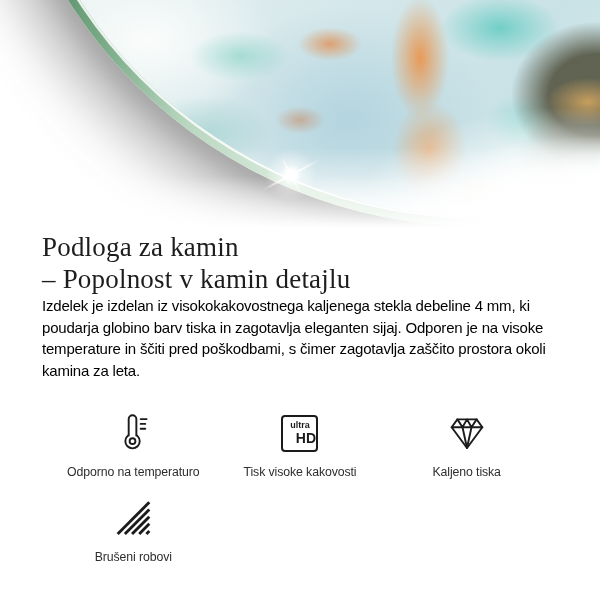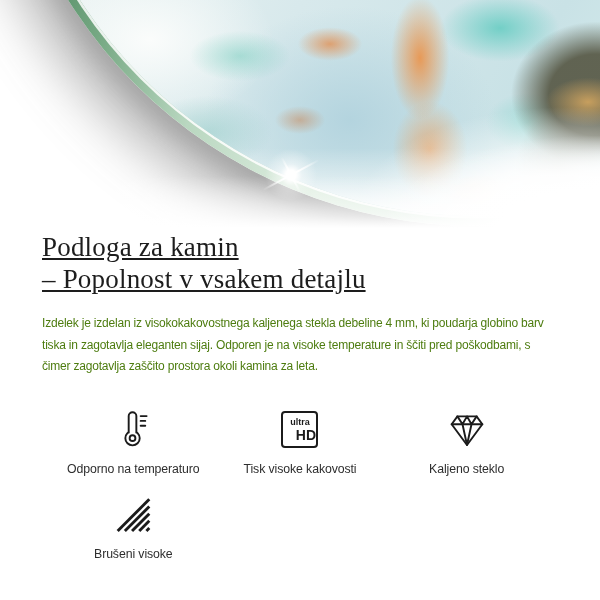--- a/index.html
+++ b/index.html
@@ -55,24 +55,24 @@
     background:radial-gradient(circle, rgba(255,255,255,1) 0 5px, rgba(255,255,255,0.45) 11px, rgba(255,255,255,0) 26px);
     transform:rotate(-28deg); z-index:3; }
   .sparkle::before { content:""; position:absolute; left:-4px; top:27px; width:64px; height:2px;
     background:linear-gradient(90deg, rgba(255,255,255,0), #fff 38% 62%, rgba(255,255,255,0)); }
   .sparkle::after { content:""; position:absolute; left:27px; top:8px; width:2px; height:40px;
     background:linear-gradient(180deg, rgba(255,255,255,0), #fff 38% 62%, rgba(255,255,255,0)); }
 
   
   .content { padding:4px 42px 0; }
   .title { font-family:"Liberation Serif", serif; font-weight:400; color:#1d1d1d;
-           font-size:27px; line-height:31.5px; letter-spacing:0.2px;text-decoration:underline; }
+           font-size:27px; line-height:31.5px; letter-spacing:0.2px; }
   .title span { display:block; }
-  .desc { margin-top:18px; max-width:527px; font-size:12px; line-height:21.5px;
-          letter-spacing:-0.2px; color:#4d7c0f; }
+  .desc { margin-top:0; max-width:527px; font-size:15px; line-height:21.5px;
+          letter-spacing:-0.2px; color:#000000; }
 
   
   .features { margin-top:29px; padding:0 8px; display:grid;
               grid-template-columns:repeat(3,1fr); row-gap:16px; }
   .feature { display:flex; flex-direction:column; align-items:center; text-align:center; }
   .icon-box { height:46px; display:flex; align-items:center; justify-content:center; }
   .feature .label { margin-top:9px; font-size:12.3px; letter-spacing:-0.1px; color:#2e2e2e; }
   .icon-box svg { display:block; }
   .hd-badge { width:37px; height:37px; border:2.5px solid #1b1b1b; border-radius:4px;
               display:flex; flex-direction:column; align-items:center; justify-content:center; }
@@ -87,21 +87,21 @@
     <div class="glass-inner">
       <div class="marble"></div>
     </div>
   </div>
   <div class="sparkle"></div>
 </div>
 
 <div class="content">
   <h1 class="title">
     <span>Podloga za kamin</span>
-    <span>– Popolnost v vsakem detajlu</span>
+    <span>– Popolnost v kamin detajlu</span>
   </h1>
   <p class="desc">Izdelek je izdelan iz visokokakovostnega kaljenega stekla debeline 4 mm, ki poudarja globino barv tiska in zagotavlja eleganten sijaj. Odporen je na visoke temperature in ščiti pred poškodbami, s čimer zagotavlja zaščito prostora okoli kamina za leta.</p>
 
   <div class="features">
 
     <div class="feature">
       <div class="icon-box">
         <svg width="46" height="46" viewBox="0 0 48 48" fill="none" stroke="#1b1b1b" stroke-width="2">
           <circle cx="23.5" cy="32.5" r="7.5"></circle>
           <path d="M19.5,27.5 V9.5 a4,4 0 0 1 8,0 V27.5" fill="#ffffff"></path>
@@ -125,31 +125,31 @@
 
     <div class="feature">
       <div class="icon-box">
         <svg width="46" height="46" viewBox="0 0 48 48" fill="none" stroke="#1b1b1b" stroke-width="2" stroke-linejoin="round" stroke-linecap="round">
           <path d="M14,9.8 H34 L40,18 L24,39.6 L8,18 Z"></path>
           <path d="M14,9.8 L19.3,18 L24,9.8 L28.7,18 L34,9.8"></path>
           <path d="M8,18 H40"></path>
           <path d="M19.3,18 L24,39.6 L28.7,18"></path>
         </svg>
       </div>
-      <div class="label">Kaljeno steklo</div>
+      <div class="label">Kaljeno tiska</div>
     </div>
 
     <div class="feature">
       <div class="icon-box">
         <svg width="46" height="46" viewBox="0 0 48 48" fill="none" stroke="#1b1b1b" stroke-width="3">
           <line x1="8" y1="40.6" x2="41" y2="7.6"></line>
           <line x1="15.5" y1="40.6" x2="41" y2="15.1"></line>
           <line x1="23" y1="40.6" x2="41" y2="22.6"></line>
           <line x1="30.5" y1="40.6" x2="41" y2="30.1"></line>
           <line x1="38" y1="40.6" x2="41" y2="37.6"></line>
         </svg>
       </div>
-      <div class="label">Brušeni visoke</div>
+      <div class="label">Brušeni robovi</div>
     </div>
 
 
   </div>
 </div>
 
 </body></html>

